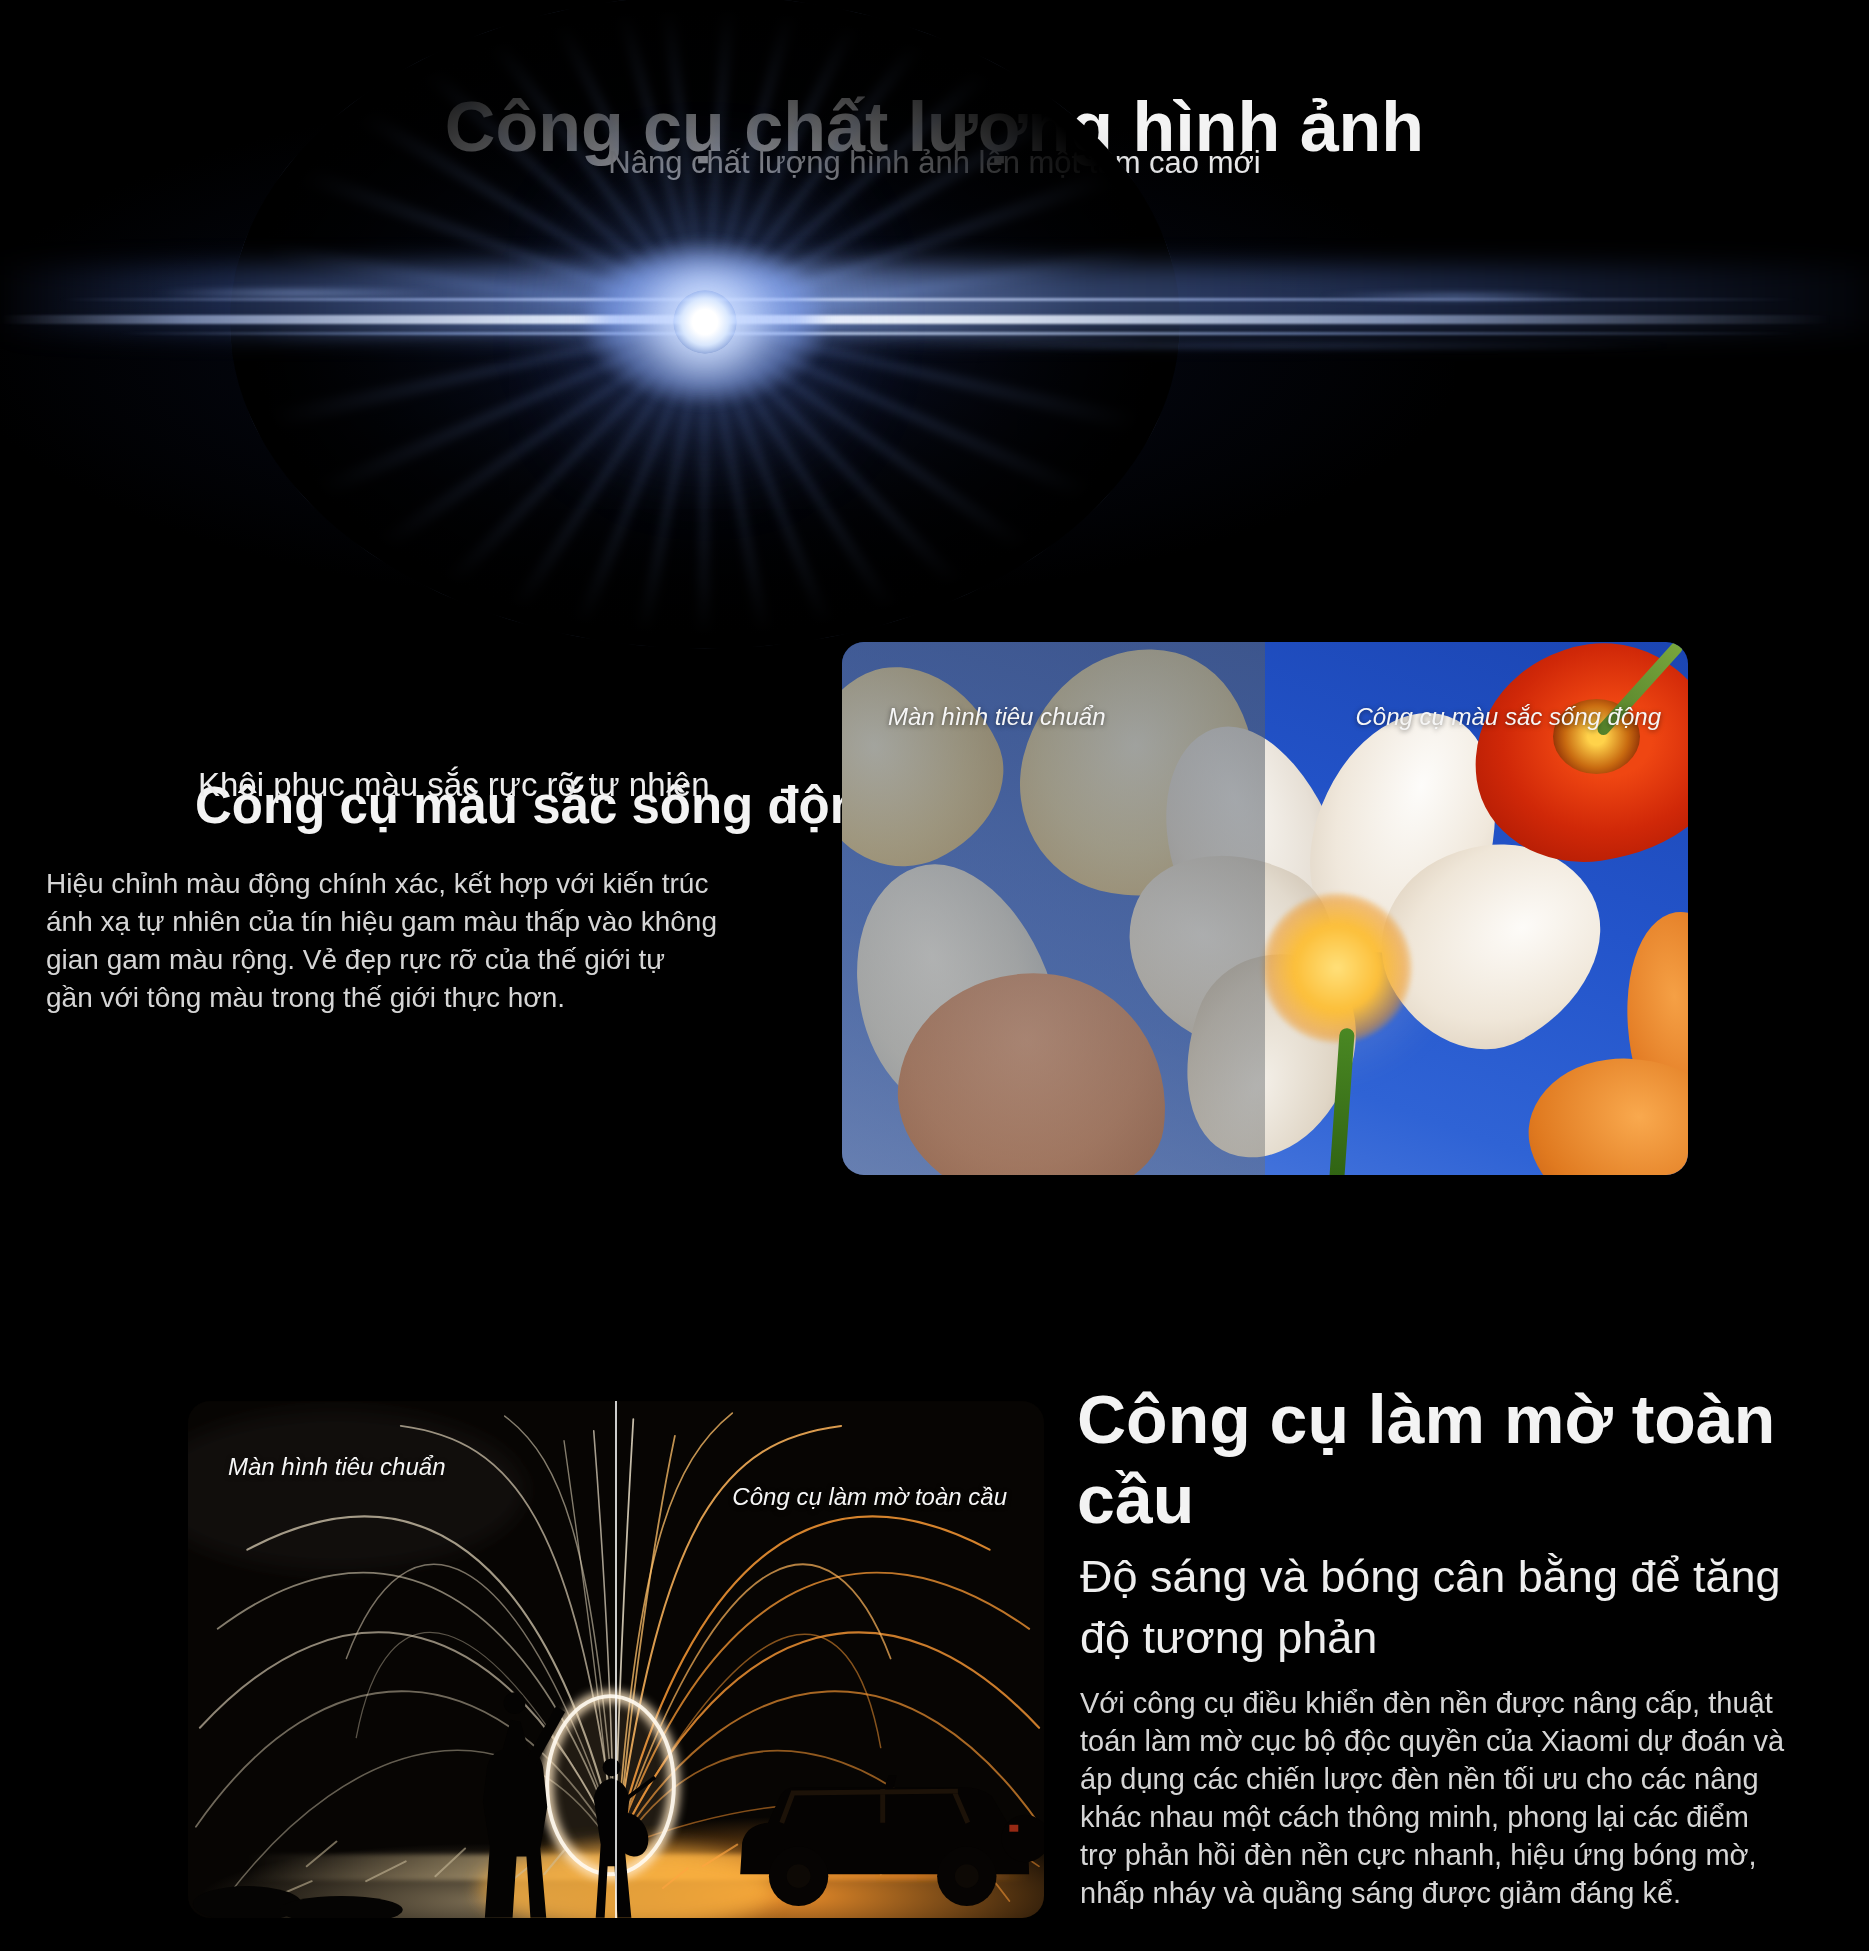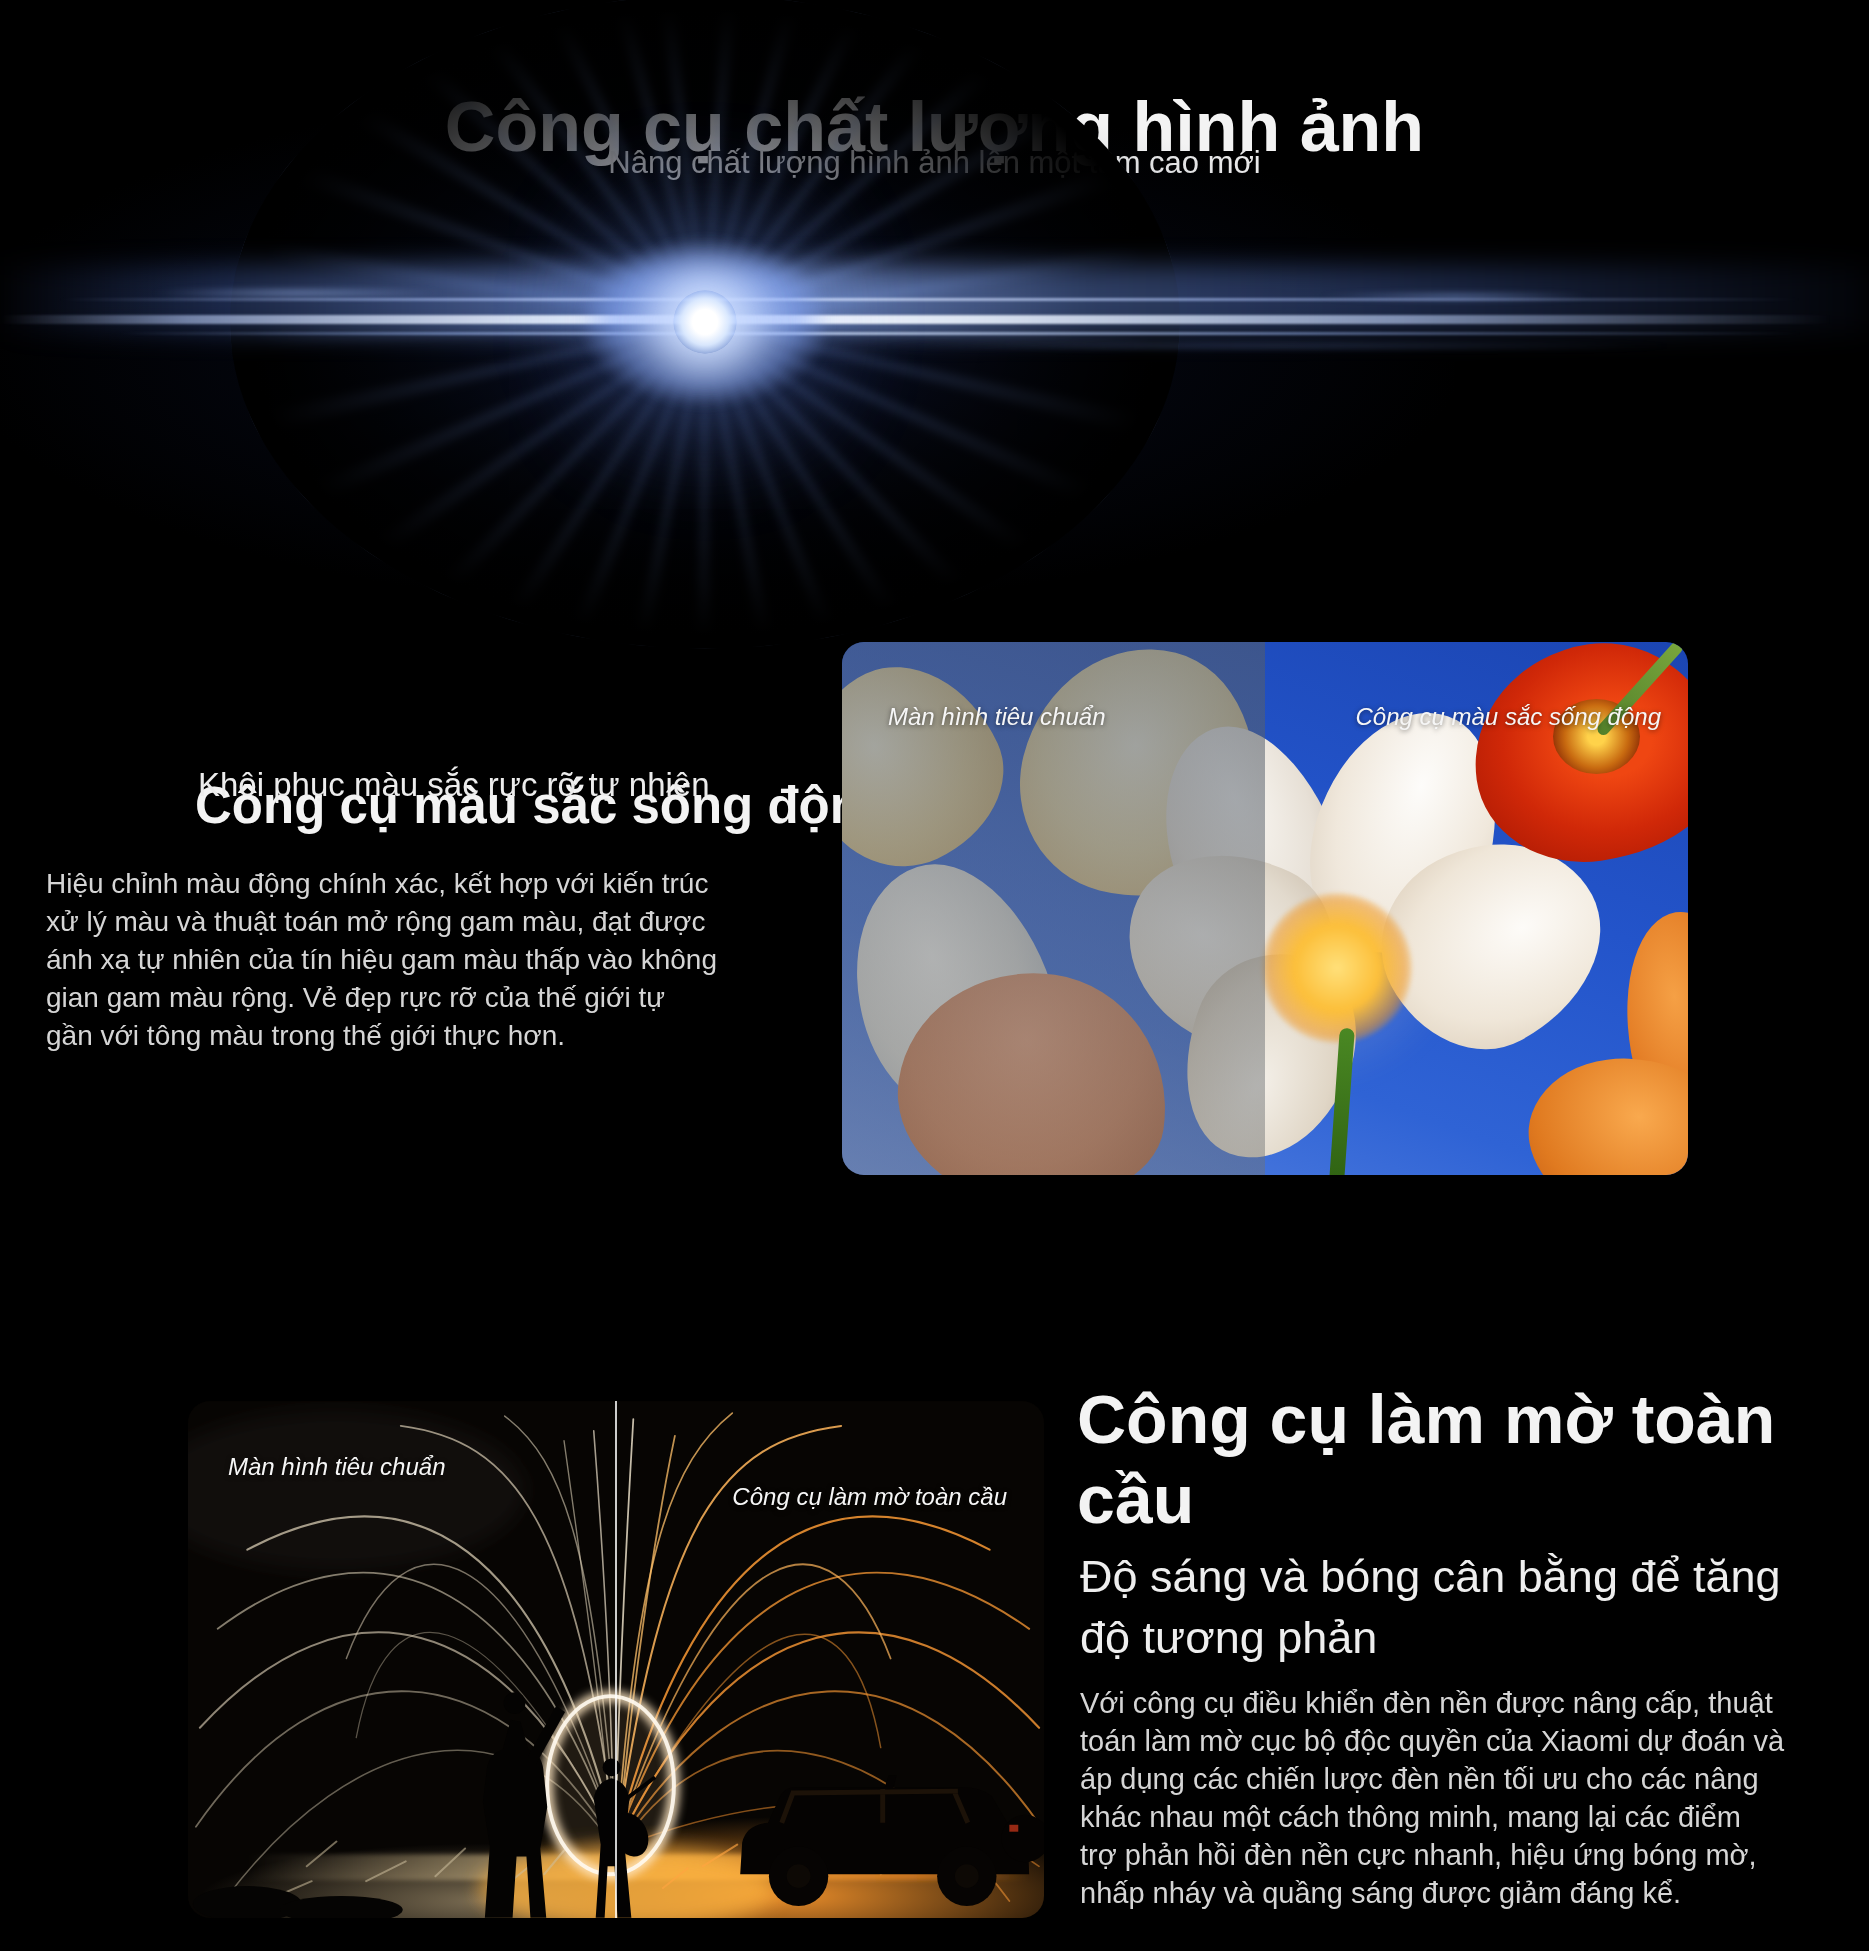--- a/index.html
+++ b/index.html
@@ -90,21 +90,20 @@
     <div class="streak-low"></div>
     <div class="halo"></div>
     <div class="core"></div>
   </div>
 
   <section>
     <h2 class="s1-heading">Công cụ màu sắc sống động</h2>
     <div class="s1-sub">Khôi phục màu sắc rực rỡ tự nhiên</div>
     <div class="s1-body">
       <div class="body-line">Hiệu chỉnh màu động chính xác, kết hợp với kiến trúc</div>
-      <div class="body-line">xử lý màu và thuật toán mở rộng gam màu, đạt được</div>
       <div class="body-line">ánh xạ tự nhiên của tín hiệu gam màu thấp vào không</div>
       <div class="body-line">gian gam màu rộng. Vẻ đẹp rực rỡ của thế giới tự</div>
       <div class="body-line">gần với tông màu trong thế giới thực hơn.</div>
     </div>
 
     <div class="card" id="tulip-card">
 
       <div class="petal" style="left:-32px;top:24px;width:188px;height:198px;transform:rotate(-25deg);
                   background:radial-gradient(ellipse at 40% 35%,#f2ecd4,#dcc68e 55%,#c3a05c);"></div>
       <div class="petal" style="left:181px;top:6px;width:236px;height:249px;transform:rotate(14deg);
@@ -157,21 +156,21 @@
       <div>cầu</div>
     </h2>
     <div class="s2-sub">
       <div>Độ sáng và bóng cân bằng để tăng</div>
       <div>độ tương phản</div>
     </div>
     <div class="s2-body">
       <div class="body-line">Với công cụ điều khiển đèn nền được nâng cấp, thuật</div>
       <div class="body-line">toán làm mờ cục bộ độc quyền của Xiaomi dự đoán và</div>
       <div class="body-line">áp dụng các chiến lược đèn nền tối ưu cho các nâng</div>
-      <div class="body-line">khác nhau một cách thông minh, mang lại các điểm</div>
+      <div class="body-line">khác nhau một cách thông minh, phong lại các điểm</div>
       <div class="body-line">trợ phản hồi đèn nền cực nhanh, hiệu ứng bóng mờ,</div>
       <div class="body-line">nhấp nháy và quầng sáng được giảm đáng kể.</div>
     </div>
 
     <div class="card" id="sparks-card">
       <svg width="856" height="517" viewBox="0 0 865 522" xmlns="http://www.w3.org/2000/svg">
         <defs>
           <filter id="b2" x="-40%" y="-40%" width="180%" height="180%">
               <feGaussianBlur stdDeviation="2"></feGaussianBlur>
             </filter>

